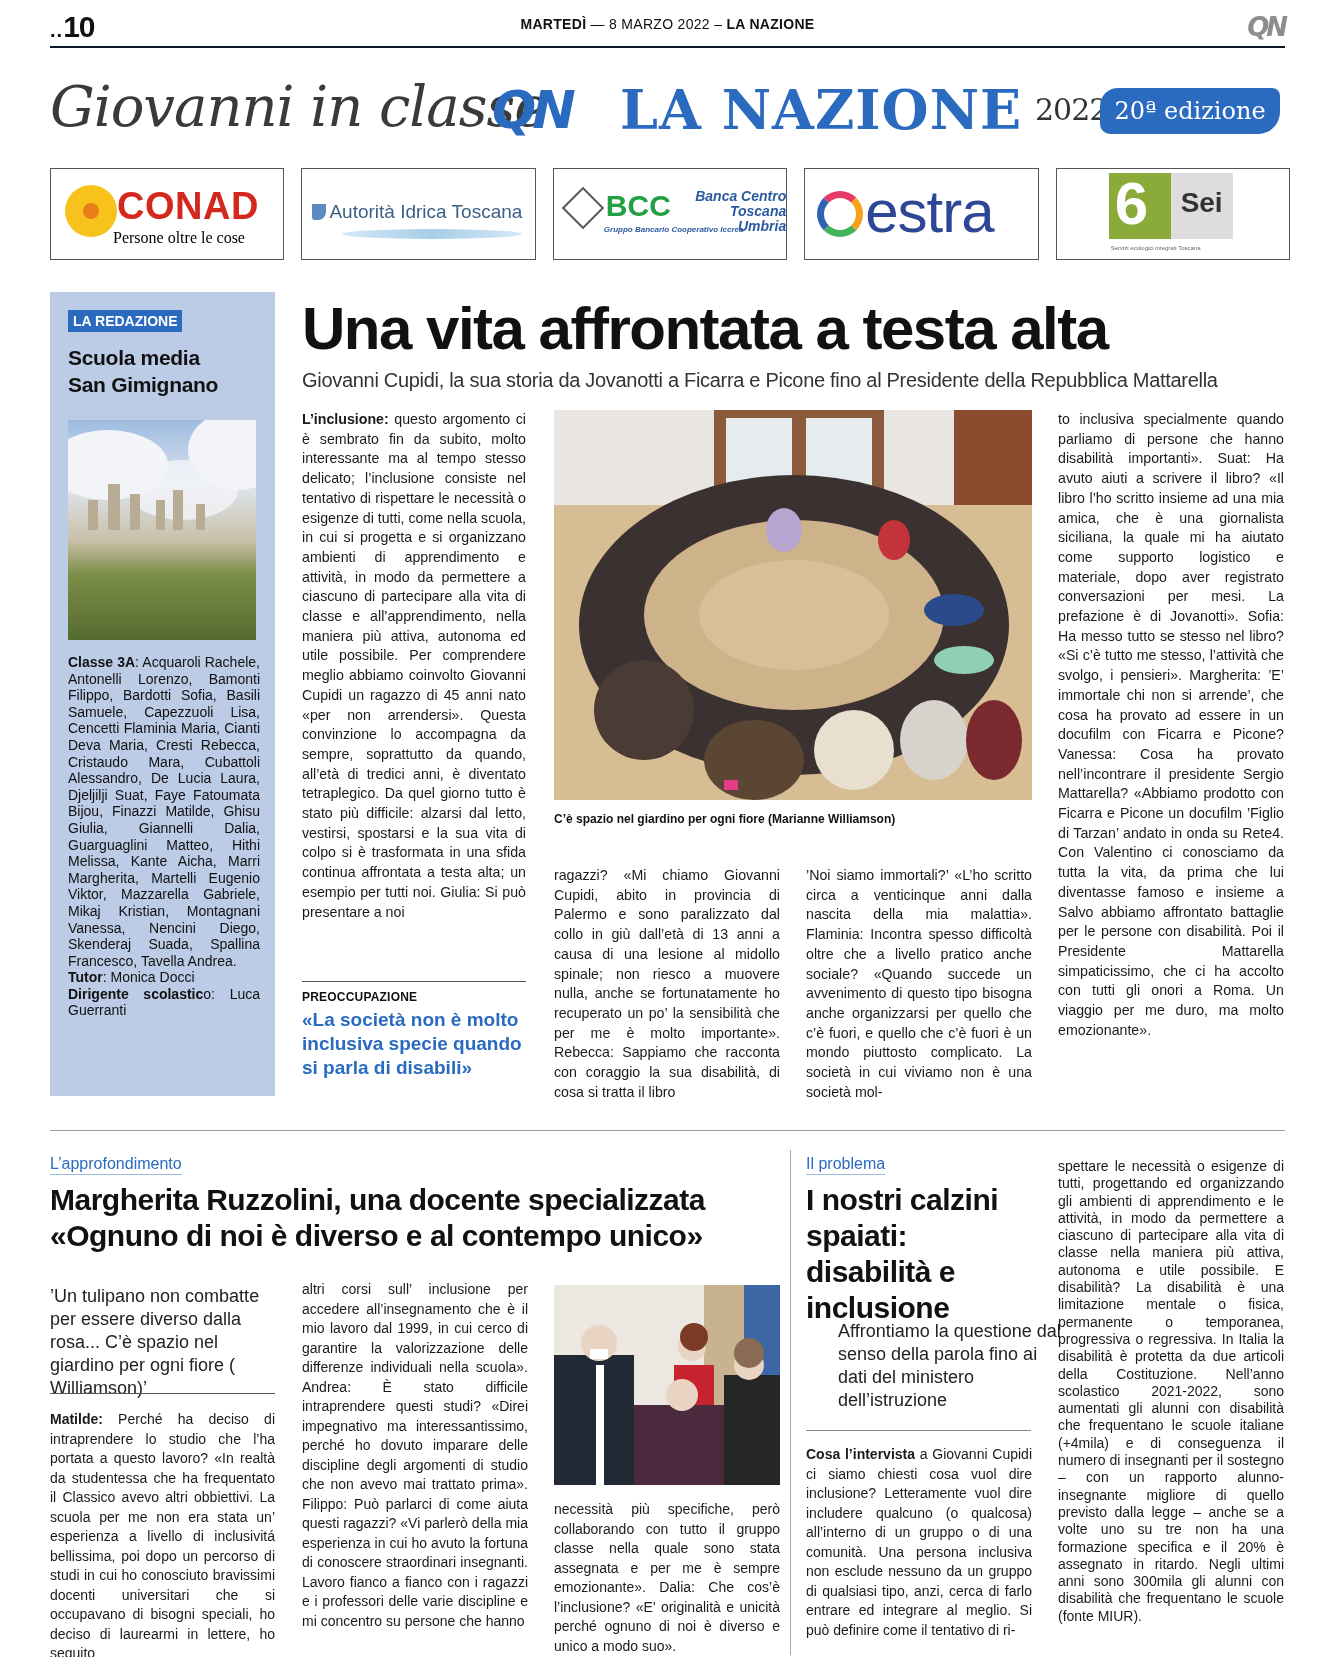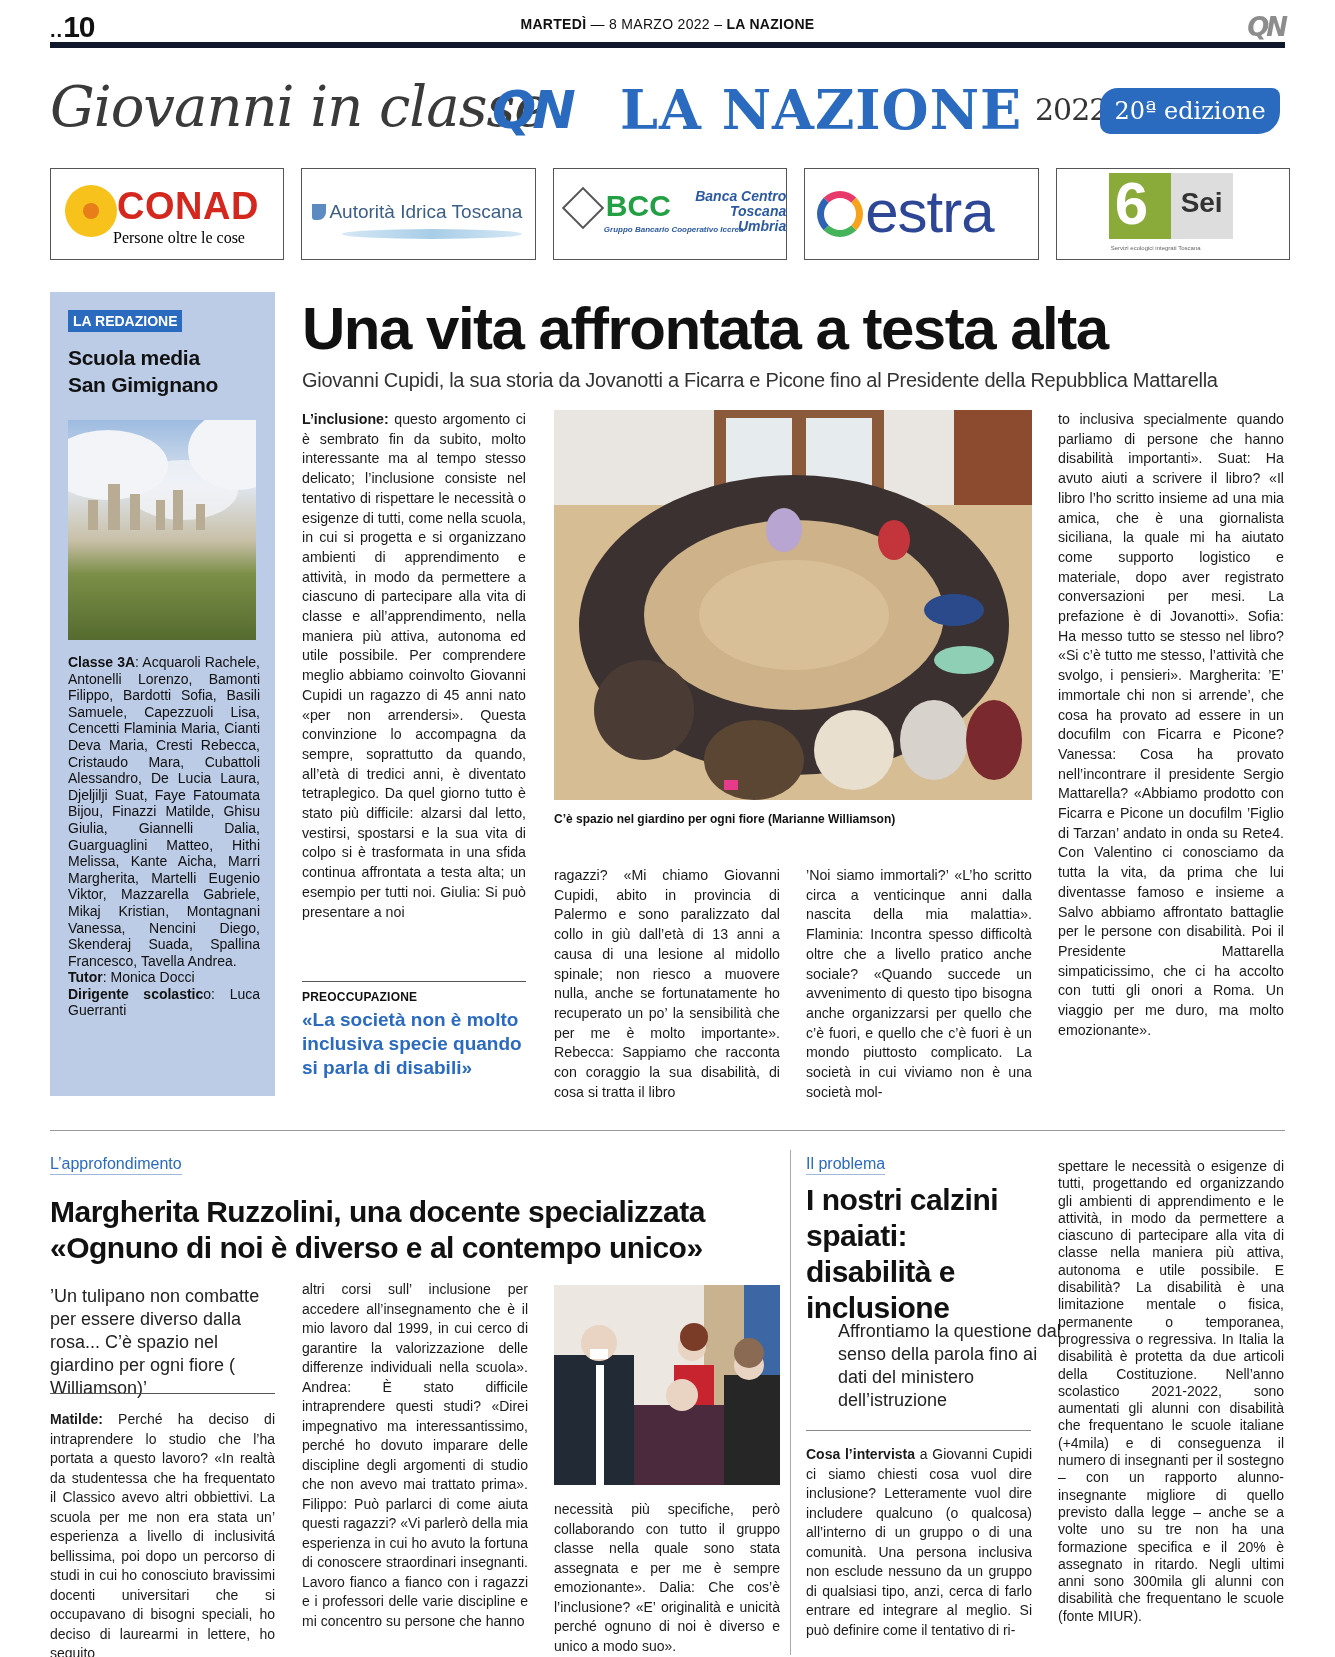--- a/index.html
+++ b/index.html
@@ -1,20 +1,20 @@
 <!DOCTYPE html>
 <html><head>
 <meta charset="utf-8">
 <style>
   * { box-sizing: border-box; margin: 0; padding: 0; }
   html, body { width: 1335px; height: 1657px; background: #fff; overflow: hidden; }
   body { font-family: "Liberation Sans", "DejaVu Sans", sans-serif; color: #111; position: relative; }
 
   
-  .topbar { position: absolute; left: 50px; top: 8px; width: 1235px; height: 40px; border-bottom: 6px solid #0f172a; }
+  .topbar { position: absolute; left: 50px; top: 8px; width: 1235px; height: 40px; border-bottom: 2px solid #0f172a; }
   .pagenum { position: absolute; left: 0; top: 2px; font-size: 30px; font-weight: bold; letter-spacing: -1px; font-family: "Liberation Sans", sans-serif; }
   .pagenum .dots { font-size: 20px; letter-spacing: 1px; }
   .dateline { position: absolute; left: 0; right: 0; top: 8px; text-align: center; font-size: 14px; letter-spacing: 0.3px; }
   .dateline b { font-weight: bold; }
   .qn-small { position: absolute; right: 0; top: 4px; font-size: 26px; font-weight: bold; font-style: italic; color: #8d8d8d; letter-spacing: -3px; font-family: "DejaVu Sans", sans-serif; }
 
   .banner { position: absolute; left: 50px; top: 70px; width: 1240px; height: 80px; }
   .cronisti { position: absolute; left: 0; top: 4px; font-family: "DejaVu Serif", serif; font-style: italic; font-size: 56px; color: #3a3a3a; letter-spacing: -1px; }
   .qn-logo { position: absolute; left: 442px; top: 10px; font-family: "DejaVu Sans", sans-serif; font-weight: bold; font-style: italic; font-size: 52px; color: #2a6bbf; letter-spacing: -4px; }
   .lanazione { position: absolute; left: 570px; top: 8px; font-family: "DejaVu Serif", serif; font-weight: bold; font-size: 54px; color: #2a6bbf; letter-spacing: 1px; }
@@ -69,21 +69,21 @@
   .main-photo { position: absolute; left: 554px; top: 410px; width: 478px; height: 390px; overflow: hidden; background: #d6c3a5; }
   .caption { position: absolute; left: 554px; top: 812px; font-size: 12px; font-weight: bold; white-space: nowrap; }
 
   .hr-mid { position: absolute; left: 50px; top: 1130px; width: 1235px; border-top: 1.5px solid #9a9a9a; }
   .vr-mid { position: absolute; left: 790px; top: 1150px; height: 505px; border-left: 1px solid #aaa; }
 
   
   .kicker-link { position: absolute; font-size: 16px; color: #2a6bbf; border-bottom: 1.5px solid #9fb8dd; padding-bottom: 1px; }
   .k1 { left: 50px; top: 1155px; }
   .k2 { left: 806px; top: 1155px; }
-  .h2 { position: absolute; left: 50px; top: 1182px; font-size: 30px; font-weight: bold; line-height: 36px; letter-spacing: -0.5px; white-space: nowrap; margin-top: 12px; }
+  .h2 { position: absolute; left: 50px; top: 1182px; font-size: 30px; font-weight: bold; line-height: 36px; letter-spacing: -0.5px; white-space: nowrap; }
   .tulip { position: absolute; left: 50px; top: 1285px; width: 230px; font-size: 18px; line-height: 23px; color: #222; }
   .tulip-rule { position: absolute; left: 50px; top: 1393px; width: 225px; border-top: 1px solid #555; }
   .b1 { left: 50px; top: 1410px; width: 225px; font-size: 14px; line-height: 19.5px; }
   .b2 { left: 302px; top: 1280px; width: 226px; font-size: 14px; line-height: 19.5px; }
   .b3 { left: 554px; top: 1500px; width: 226px; font-size: 14px; line-height: 19.5px; }
   .teacher-photo { position: absolute; left: 554px; top: 1285px; width: 226px; height: 200px; overflow: hidden; background: #e7e2dc; }
 
   .h3 { position: absolute; left: 806px; top: 1182px; font-size: 30px; font-weight: bold; line-height: 36px; letter-spacing: -0.5px; width: 230px; }
   .lede { position: absolute; left: 806px; top: 1320px; width: 230px; font-size: 18px; line-height: 23px; color: #222; margin-left: 32px; }
   .lede-rule { position: absolute; left: 806px; top: 1430px; width: 225px; border-top: 1.5px solid #888; }

